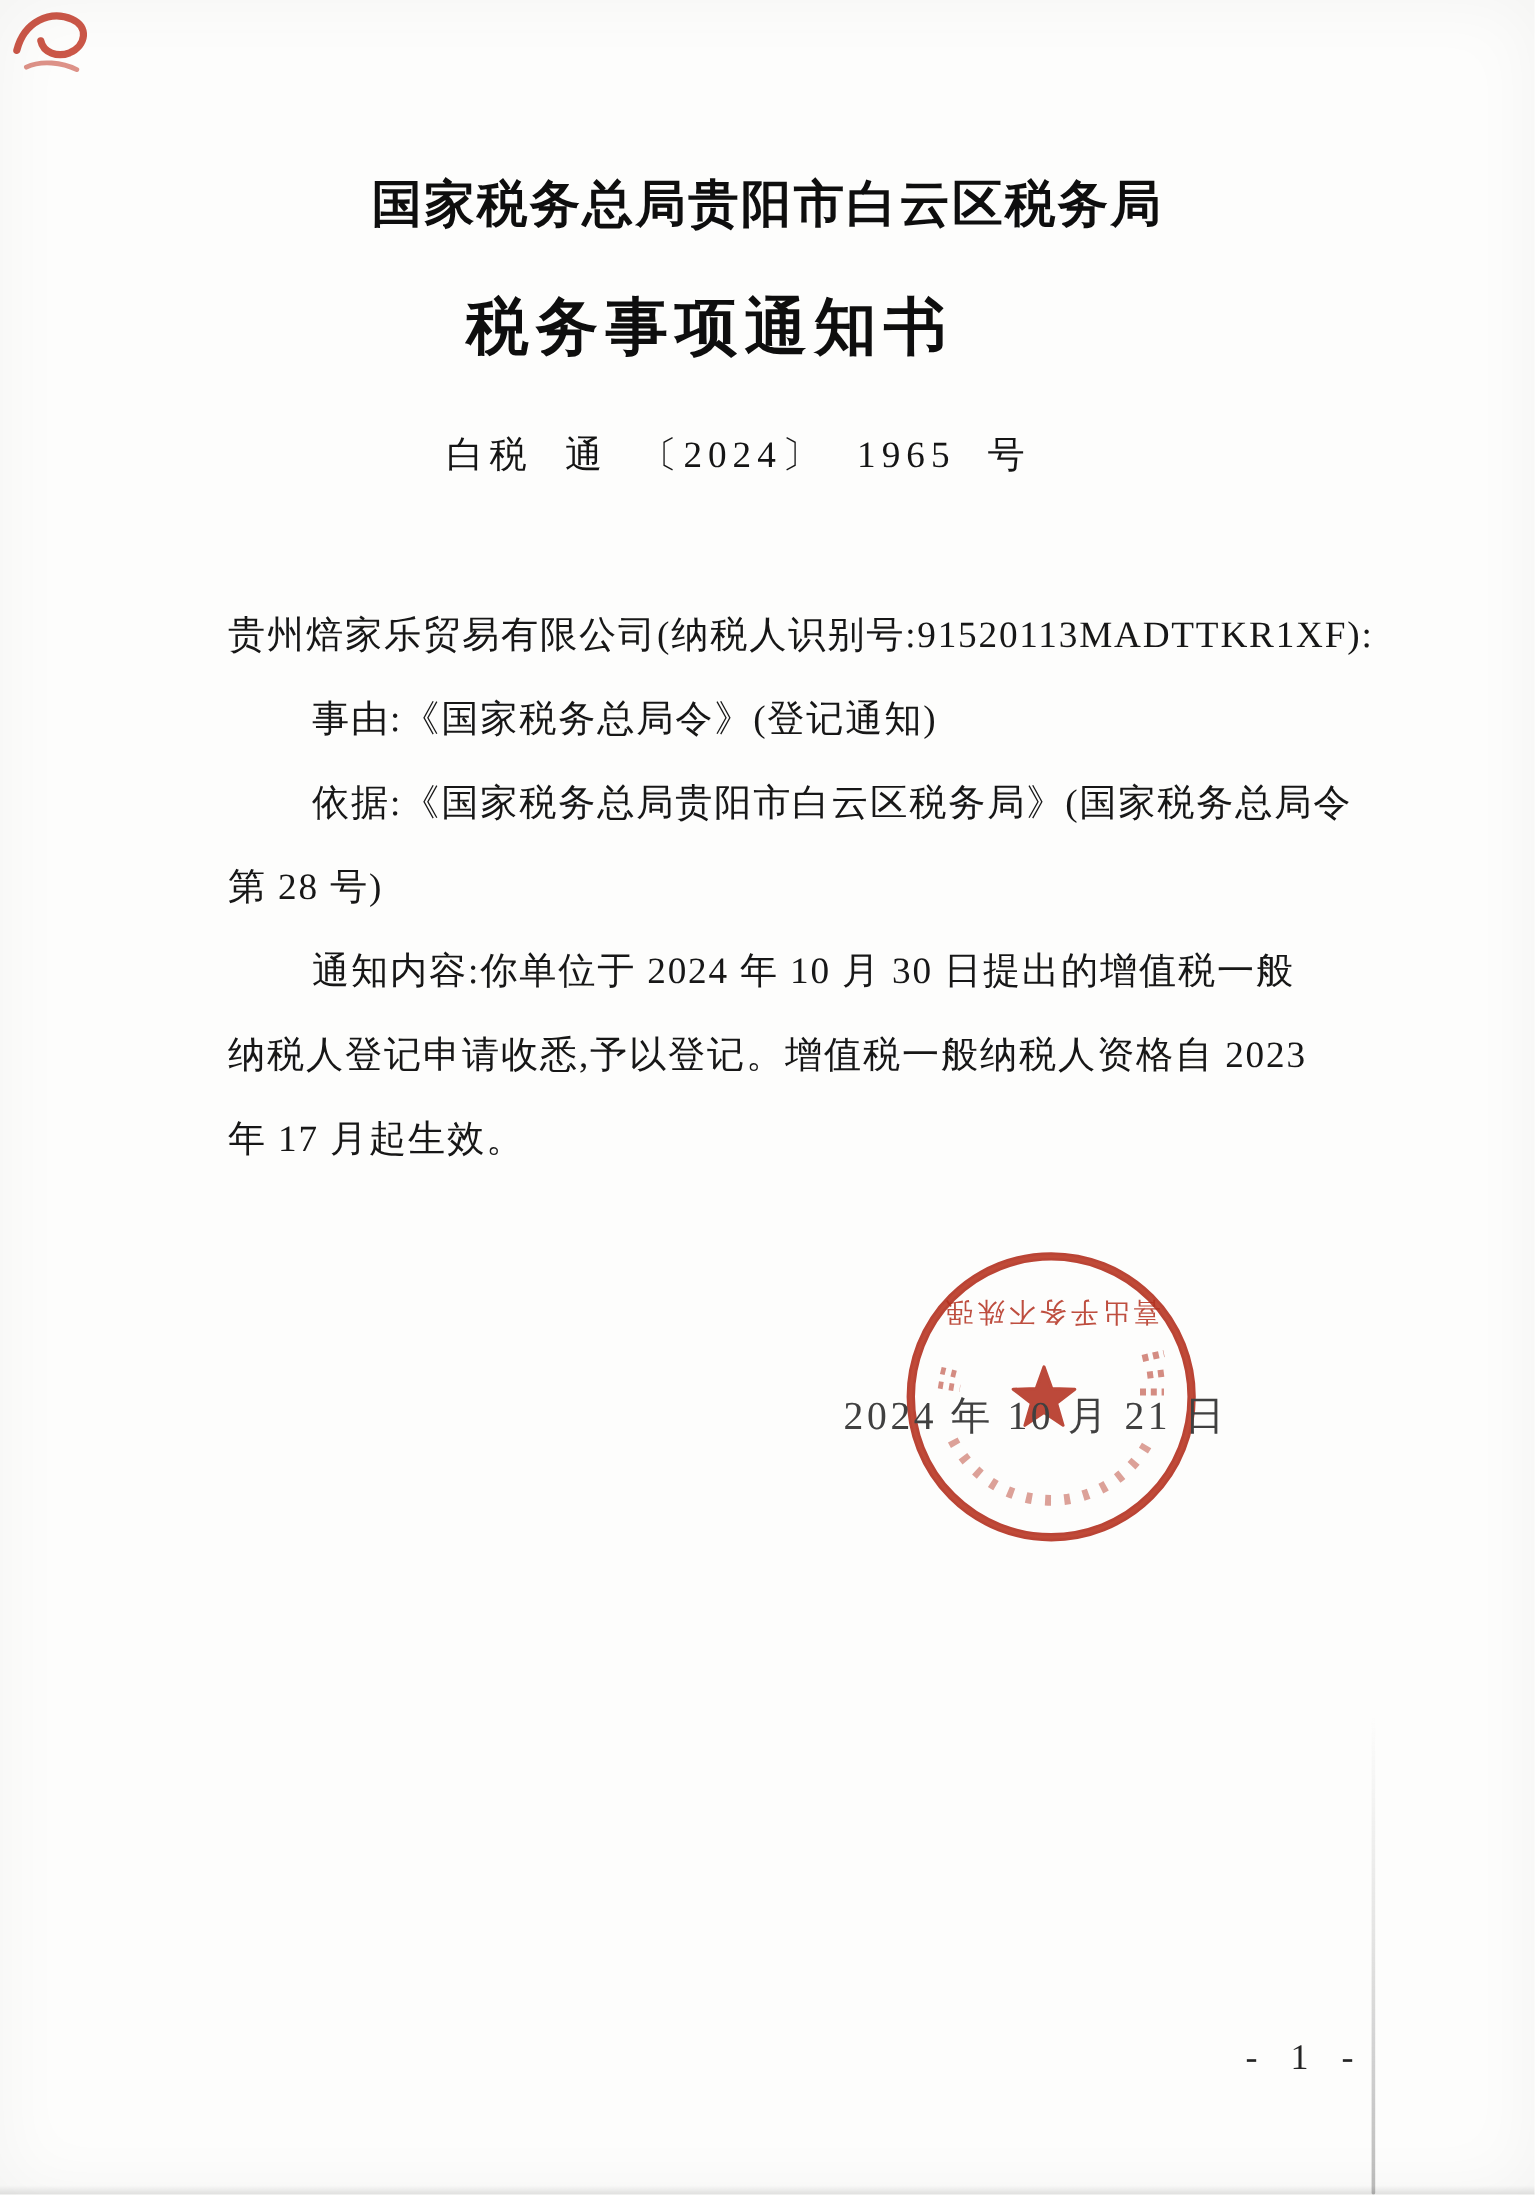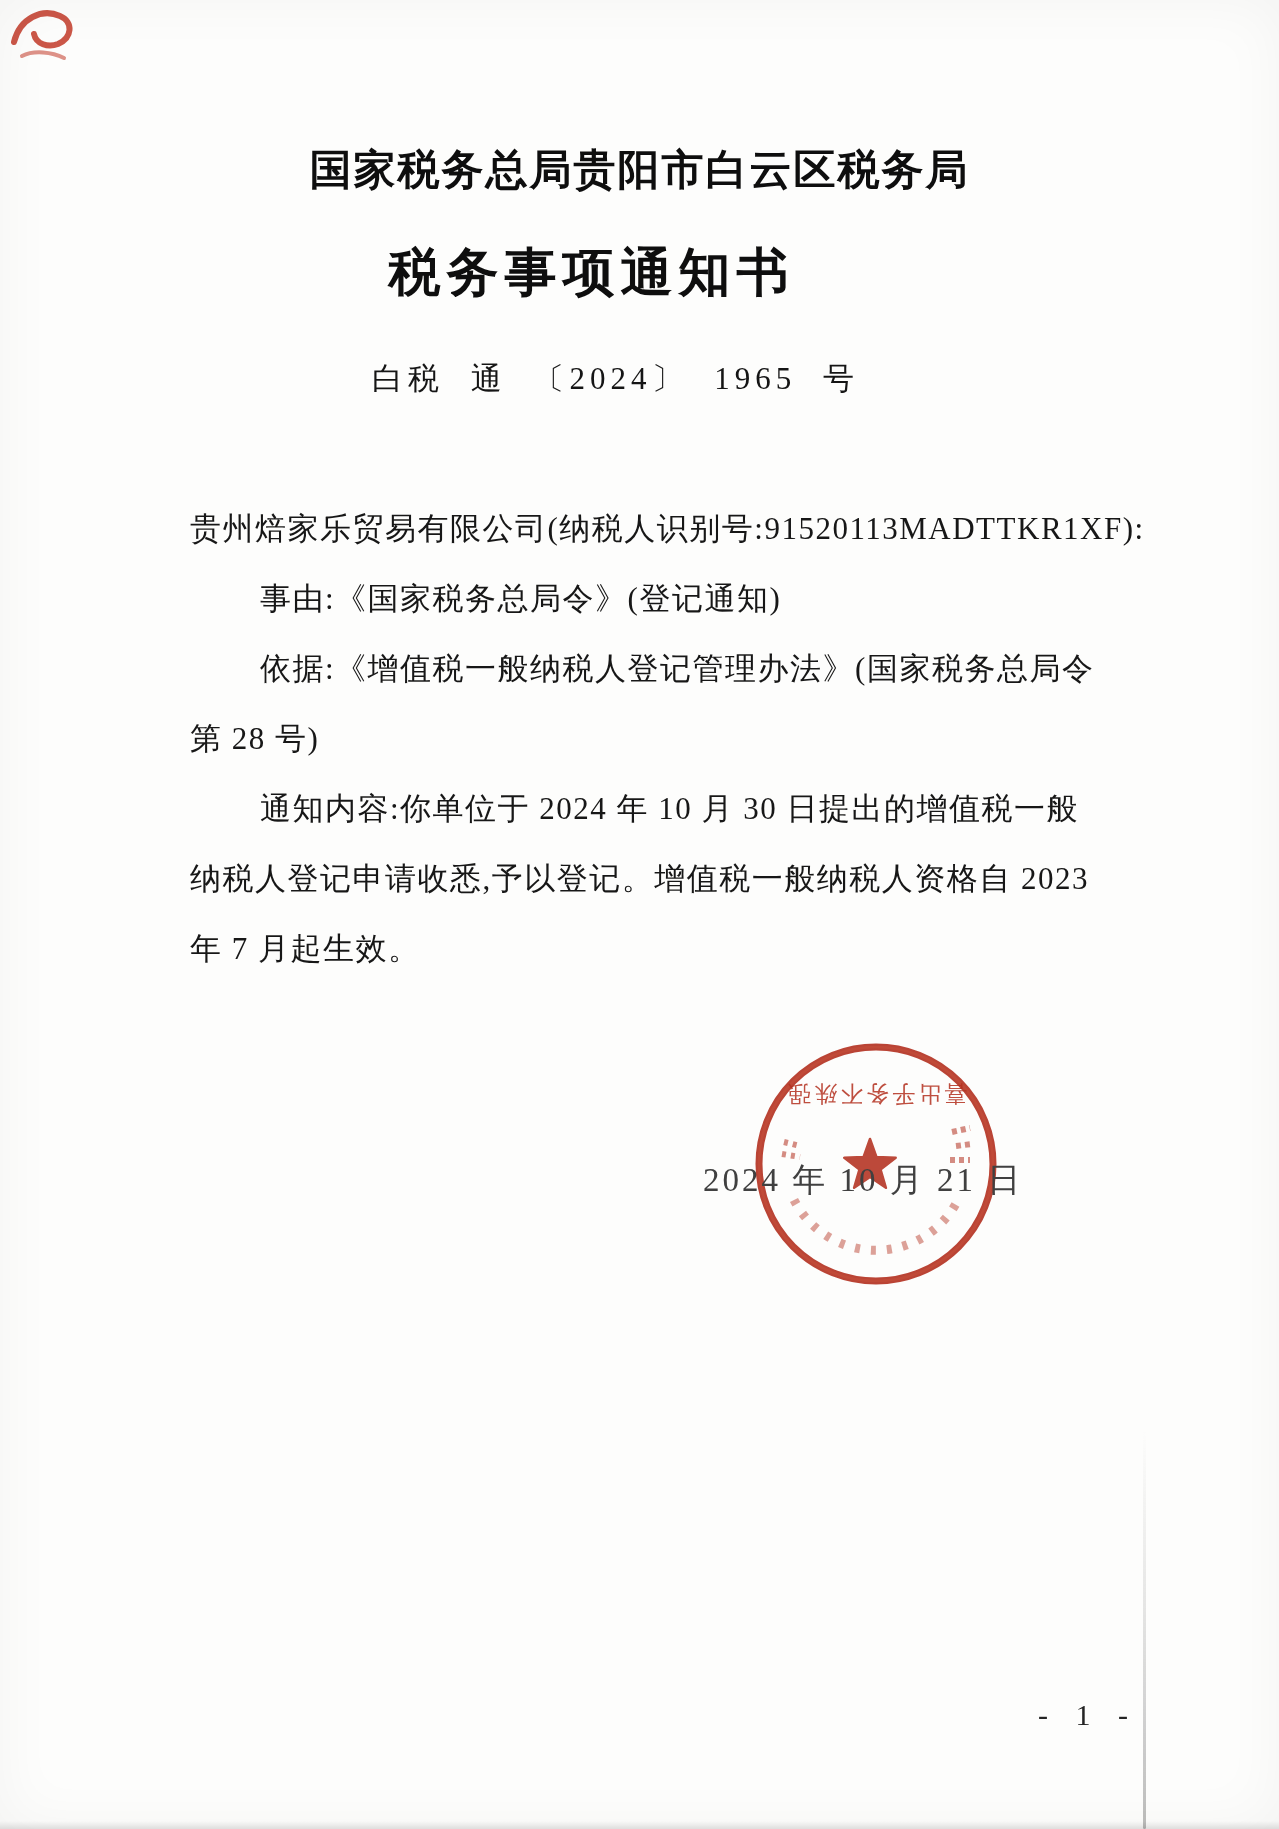--- a/index.html
+++ b/index.html
@@ -76,25 +76,25 @@
 
   <div class="agency-title">国家税务总局贵阳市白云区税务局</div>
 
   <div class="notice-title">税务事项通知书</div>
 
   <div class="doc-number">白税 通 〔2024〕 1965 号</div>
 
   <div class="body-block">
     <div class="line">贵州焙家乐贸易有限公司(纳税人识别号:91520113MADTTKR1XF):</div>
     <div class="line indent">事由:《国家税务总局令》(登记通知)</div>
-    <div class="line indent">依据:《增值税一般纳税人登记管理办法》(国家税务总局令</div>
+    <div class="line indent">依据:《国家税务总局贵阳市白云区税务局》(国家税务总局令</div>
     <div class="line">第 28 号)</div>
     <div class="line indent">通知内容:你单位于 2024 年 10 月 30 日提出的增值税一般</div>
     <div class="line">纳税人登记申请收悉,予以登记。增值税一般纳税人资格自 2023</div>
-    <div class="line">年 7 月起生效。</div>
+    <div class="line">年 17 月起生效。</div>
   </div>
 
   <svg class="stamp" viewBox="0 0 252 252">
     <circle cx="126" cy="126" r="117" fill="none" stroke="#b5301f" stroke-width="7" opacity="0.9"></circle>
     <circle cx="126" cy="126" r="117" fill="none" stroke="#c9513c" stroke-width="2.5" opacity="0.5"></circle>
     <path d="M120,101 L126.5,119.1 L145.7,119.7 L130.5,131.4 L135.9,149.8 L120,139 L104.1,149.8 L109.5,131.4 L94.3,119.7 L113.5,119.1 Z" fill="#b5301f" stroke="#b5301f" stroke-width="2.5" stroke-linejoin="round" opacity="0.88"></path>
 
     <g transform="rotate(180 126 126)" opacity="0.85">
       <text x="126" y="204" text-anchor="middle" font-family="Liberation Sans, sans-serif" font-size="23" letter-spacing="3" fill="#b5301f">喜出乎务不殊强</text>
     </g>

